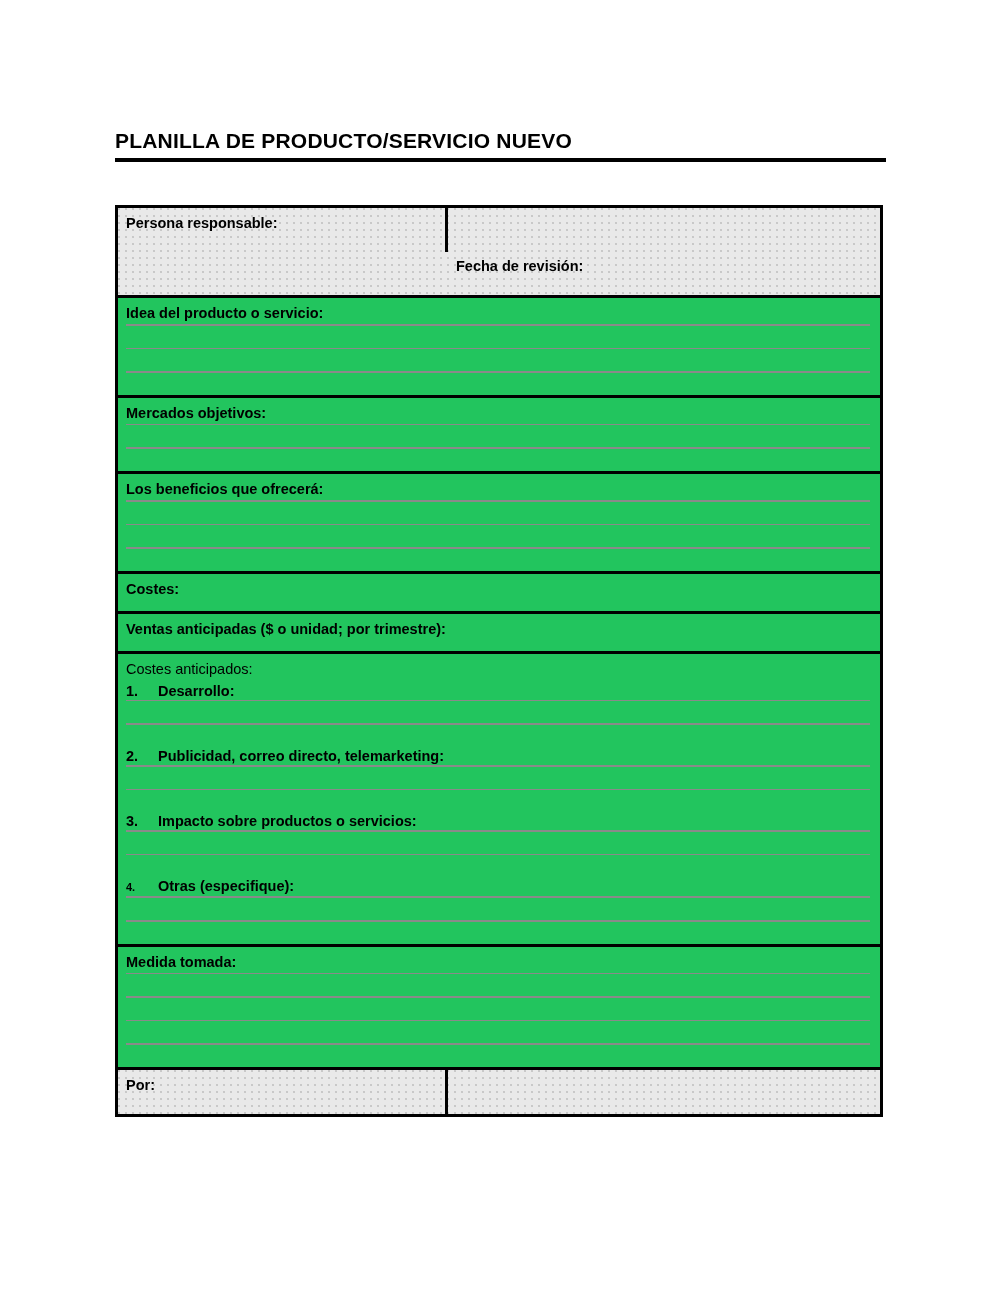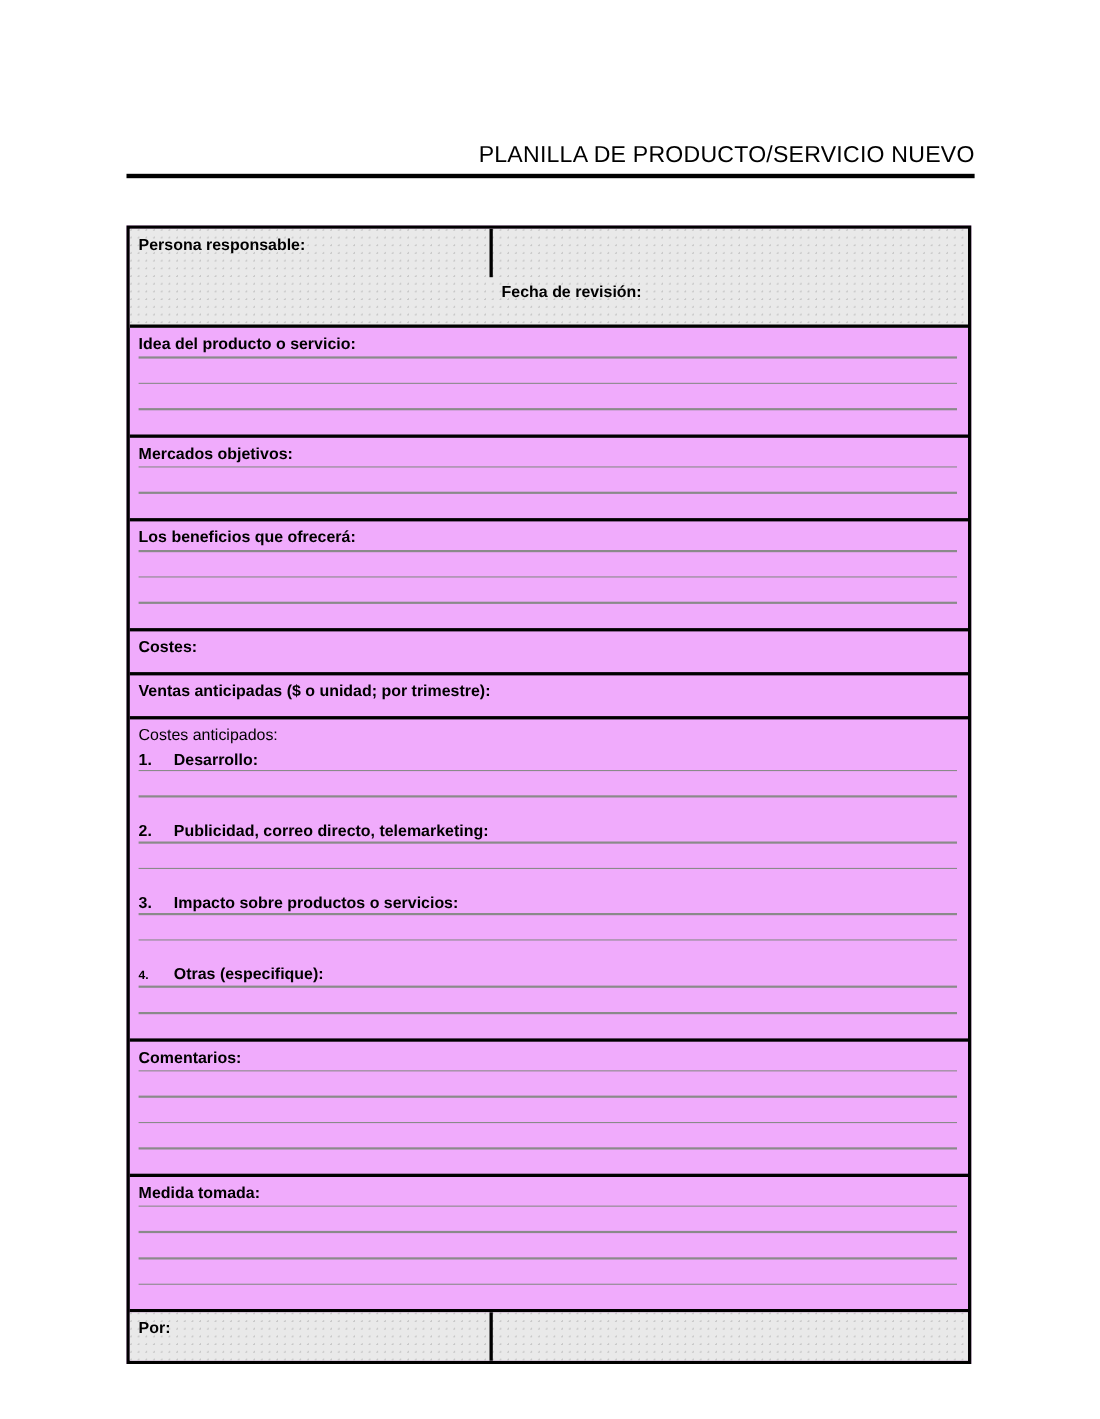--- a/index.html
+++ b/index.html
@@ -24,42 +24,42 @@
 
   
   .title-block {
     position: absolute;
     left: 115px;
     top: 128px;
     width: 771px;
   }
   .doc-title {
     font-size: 21px;
-    font-weight: normal;
-    text-align: right;
+    font-weight: bold;
+    text-align: left;
     letter-spacing: 0.2px;
     line-height: 26px;
     white-space: nowrap;
   }
   .title-rule {
     margin-top: 4px;
     height: 4px;
     background: #000000;
     width: 100%;
   }
 
   
   .form-table {
     position: absolute;
     left: 115px;
     top: 205px;
     width: 768px;
     border: 3px solid #000000;
     box-sizing: border-box;
-    background: #f0abfc;
+    background: #22c55e;
   }
 
   .row {
     border-bottom: 3px solid #000000;
     box-sizing: border-box;
     position: relative;
   }
   .row.last {
     border-bottom: none;
   }
@@ -278,35 +278,20 @@
           <div class="rules">
             <div class="rule"></div>
             <div class="rule-gap"></div>
             <div class="rule"></div>
             <div class="rule-gap"></div>
           </div>
         </div>
       </div>
     </div>
 
-    <div class="row">
-      <div class="section">
-        <div class="label">Comentarios:</div>
-        <div class="rules">
-          <div class="rule"></div>
-          <div class="rule-gap"></div>
-          <div class="rule"></div>
-          <div class="rule-gap"></div>
-          <div class="rule"></div>
-          <div class="rule-gap"></div>
-          <div class="rule"></div>
-          <div class="rule-gap"></div>
-        </div>
-      </div>
-    </div>
 
     <div class="row">
       <div class="section">
         <div class="label">Medida tomada:</div>
         <div class="rules">
           <div class="rule"></div>
           <div class="rule-gap"></div>
           <div class="rule"></div>
           <div class="rule-gap"></div>
           <div class="rule"></div>

